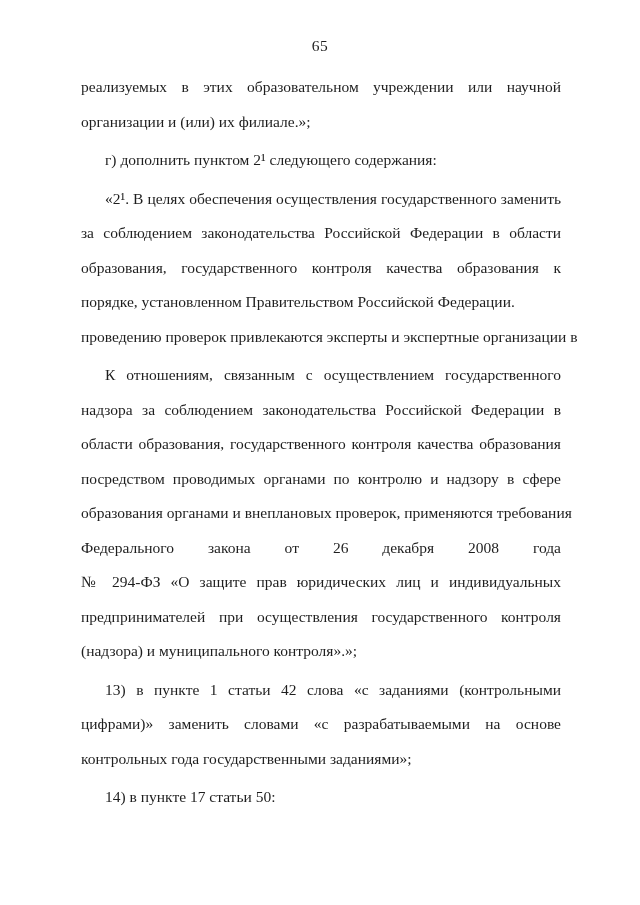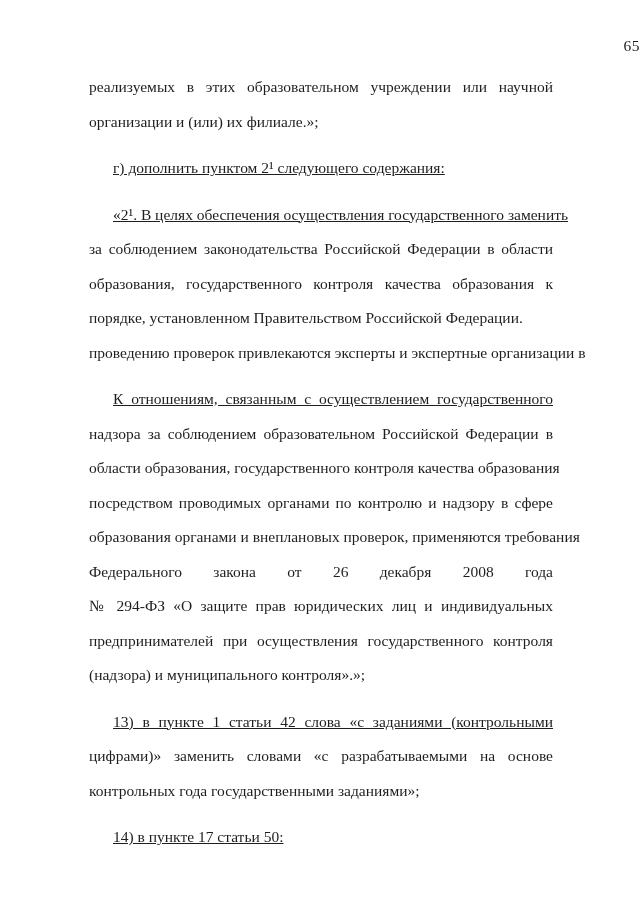--- a/index.html
+++ b/index.html
@@ -14,46 +14,45 @@
     font-family: "Liberation Serif", "DejaVu Serif", serif;
     color: #1e1e1e;
   }
   .page {
     width: 640px;
     height: 905px;
     padding-top: 36px;
     box-sizing: border-box;
   }
   .page-number {
-    text-align: right;
+    text-align: center;
     font-size: 15.5px;
     line-height: 20px;
     letter-spacing: 0.5px;
   }
   .document-body {
     width: 488px;
     margin: 14px 0 0 77px;
     font-size: 15.5px;
   }
   .paragraph {
-    margin: 12px;
+    margin: 4px;
   }
   .line {
     line-height: 34.5px;
     height: 34.5px;
     text-align: justify;
     text-align-last: justify;
     white-space: nowrap;
   }
   .line.para-last {
     text-align-last: left;
   }
   .paragraph.indented .line:first-child {
     text-indent: 24px;
-    text-decoration: underline;
   }
 </style>
 </head>
 <body>
 
 <div class="page">
   <div class="page-number">65</div>
   <div class="document-body">
       <div class="paragraph">
         <div class="line">реализуемых в этих образовательном учреждении или научной</div>
@@ -64,21 +63,21 @@
       </div>
       <div class="paragraph indented">
         <div class="line">«2¹. В целях обеспечения осуществления государственного заменить</div>
         <div class="line">за соблюдением законодательства Российской Федерации в области</div>
         <div class="line">образования, государственного контроля качества образования к</div>
         <div class="line para-last">порядке, установленном Правительством Российской Федерации.</div>
         <div class="line">проведению проверок привлекаются эксперты и экспертные организации в</div>
       </div>
       <div class="paragraph indented">
         <div class="line">К отношениям, связанным с осуществлением государственного</div>
-        <div class="line">надзора за соблюдением образовательном Российской Федерации в</div>
+        <div class="line">надзора за соблюдением законодательства Российской Федерации в</div>
         <div class="line">области образования, государственного контроля качества образования</div>
         <div class="line">посредством проводимых органами по контролю и надзору в сфере</div>
         <div class="line">образования органами и внеплановых проверок, применяются требования</div>
         <div class="line">Федерального закона от 26 декабря 2008 года</div>
         <div class="line">№&nbsp;294-ФЗ «О защите прав юридических лиц и индивидуальных</div>
         <div class="line">предпринимателей при осуществления государственного контроля</div>
         <div class="line para-last">(надзора) и муниципального контроля».»;</div>
       </div>
       <div class="paragraph indented">
         <div class="line">13) в пункте 1 статьи 42 слова «с заданиями (контрольными</div>

